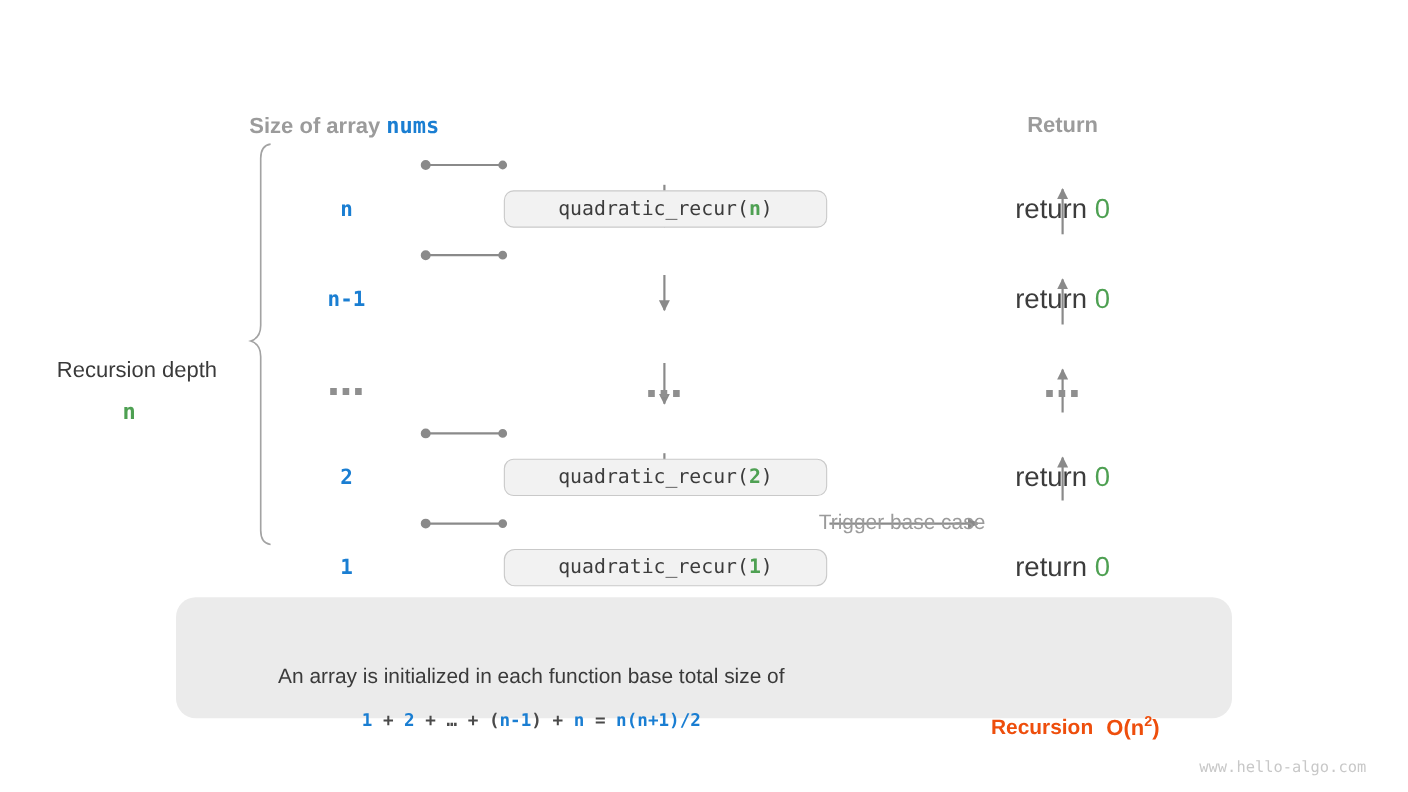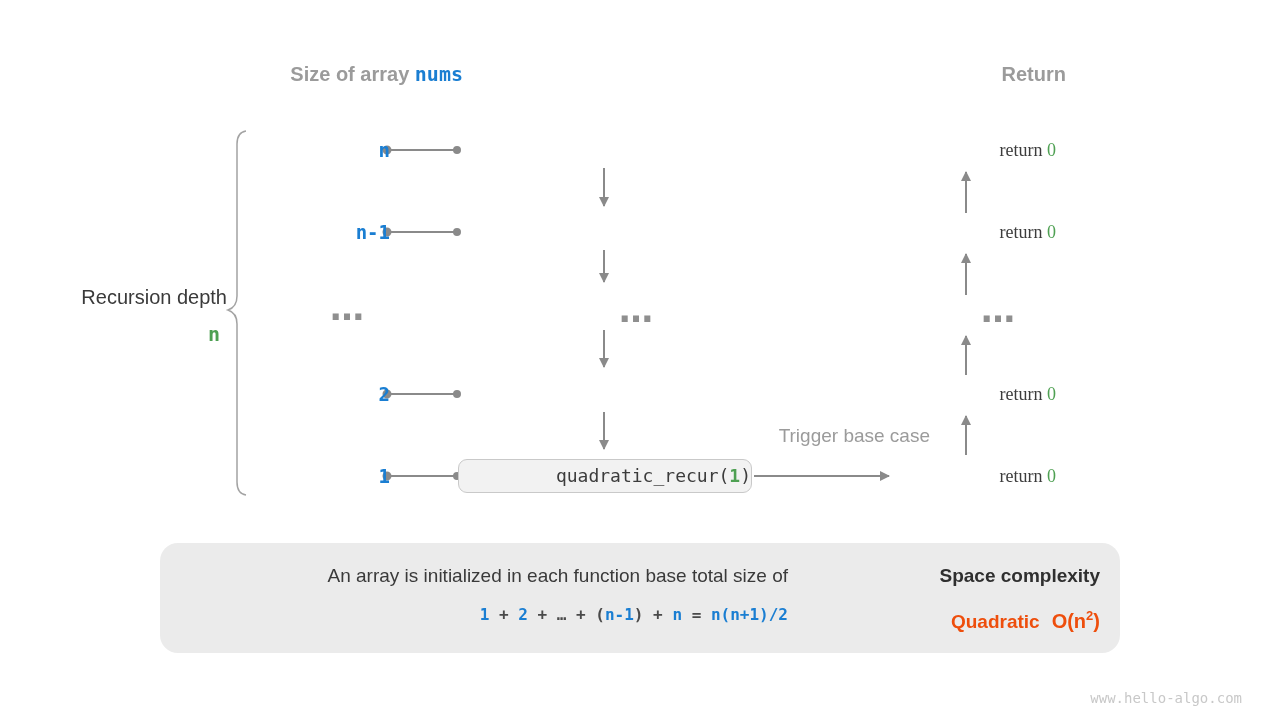--- a/index.html
+++ b/index.html
@@ -1,29 +1,29 @@
 <!DOCTYPE html>
 <html><head>
 <meta charset="utf-8">
 <style>
   html,body{margin:0;padding:0;background:#ffffff;}
   .stage{position:relative;width:1280px;height:720px;background:#ffffff;overflow:hidden;
          font-family:"Liberation Sans",sans-serif;}
   .abs{position:absolute;}
-  .ctr{text-align:right;}
+  .ctr{text-align:center;margin-top:40px;}
   .pre{white-space:pre;}
   .mono{font-family:"DejaVu Sans Mono",monospace;}
   .hdr{font-size:20px;font-weight:bold;color:#9b9b9b;line-height:30px;}
   .sizeLbl{font-size:19px;font-weight:bold;color:#1a7ed2;line-height:30px;
            font-family:"DejaVu Sans Mono",monospace;}
   .callBox{box-sizing:border-box;width:294px;height:34px;background:#f2f2f2;
            border:1px solid #c9c9c9;border-radius:9px;line-height:32px;
            font-family:"DejaVu Sans Mono",monospace;font-size:18px;color:#3c3c3c;}
   .callArg{color:#4ea052;font-weight:bold;}
-  .retRow{font-family:Liberation Serif, serif;font-size:18px;color:#3c3c3c;line-height:28px;}
+  .retRow{font-family:Liberation Sans, sans-serif;font-size:25px;color:#3c3c3c;line-height:28px;}
   .retVal{color:#4ea052;}
   .dots{font-family:"DejaVu Sans",sans-serif;font-size:34px;font-weight:bold;color:#8f8f8f;
         line-height:30px;letter-spacing:1px;}
   .recDepth{font-size:20px;color:#3a3a3a;line-height:26px;}
   .recN{font-size:20px;font-weight:bold;color:#4ea052;line-height:26px;
         font-family:"DejaVu Sans Mono",monospace;}
   .trigger{font-size:19px;font-weight:normal;color:#9b9b9b;line-height:26px;}
   .sumBox{width:960px;height:110px;background:#ebebeb;border-radius:18px;}
   .sumLine1{font-size:19px;color:#3a3a3a;line-height:26px;}
   .formula{font-family:"DejaVu Sans Mono",monospace;font-size:16px;font-weight:bold;line-height:30px;}
@@ -92,33 +92,34 @@
 
   <div class="abs recDepth ctr" style="left:22px;top:284px;width:205px;">Recursion depth</div>
   <div class="abs recN ctr" style="left:15px;top:321px;width:205px;">n</div>
 
   <div class="abs sizeLbl ctr" style="left:240px;top:135px;width:150px;">n</div>
   <div class="abs sizeLbl ctr" style="left:240px;top:217px;width:150px;">n-1</div>
   <div class="abs dots ctr" style="left:265px;top:293px;width:100px;">…</div>
   <div class="abs sizeLbl ctr" style="left:240px;top:379px;width:150px;">2</div>
   <div class="abs sizeLbl ctr" style="left:240px;top:461px;width:150px;">1</div>
 
+  <div class="abs callBox ctr" style="left:458px;top:133px;"><span>quadratic_recur(</span><span class="callArg">n</span><span>)</span></div>
   <div class="abs dots ctr" style="left:554px;top:295px;width:100px;">…</div>
-  <div class="abs callBox ctr" style="left:458px;top:459px;"><span>quadratic_recur(</span><span class="callArg">1</span><span>)</span></div>
+  <div class="abs callBox ctr" style="left:458px;top:377px;"><span>quadratic_recur(</span><span class="callArg">2</span><span>)</span></div>
+  <div class="abs callBox ctr" style="left:458px;top:459px;border-radius:10px;"><span>quadratic_recur(</span><span class="callArg">1</span><span>)</span></div>
 
   <div class="abs trigger ctr" style="left:710px;top:423px;width:220px;">Trigger base case</div>
 
   <div class="abs retRow ctr pre" style="left:876px;top:136px;width:180px;"><span>return </span><span class="retVal">0</span></div>
   <div class="abs retRow ctr pre" style="left:876px;top:218px;width:180px;"><span>return </span><span class="retVal">0</span></div>
   <div class="abs dots ctr" style="left:916px;top:295px;width:100px;">…</div>
   <div class="abs retRow ctr pre" style="left:876px;top:380px;width:180px;"><span>return </span><span class="retVal">0</span></div>
   <div class="abs retRow ctr pre" style="left:876px;top:462px;width:180px;"><span>return </span><span class="retVal">0</span></div>
 
   <div class="abs sumBox" style="left:160px;top:543px;"></div>
   <div class="abs sumLine1 ctr" style="left:178px;top:563px;width:610px;">An array is initialized in each function base total size of</div>
   <div class="abs formula ctr pre" style="left:178px;top:600px;width:610px;"><span class="fBlue">1</span><span class="fOp"> + </span><span class="fBlue">2</span><span class="fOp"> + </span><span class="fOp">…</span><span class="fOp"> + </span><span class="fOp">(</span><span class="fBlue">n-1</span><span class="fOp">)</span><span class="fOp"> + </span><span class="fBlue">n</span><span class="fOp"> = </span><span class="fBlue">n(n+1)/2</span></div>
 
-  <div class="abs spaceTitle ctr" style="left:855px;top:563px;width:245px;">Space complexity</div>
-  <div class="abs spaceVal ctr" style="left:855px;top:601px;width:245px;"><span>Quadratic</span><span class="bigO"><span>O(n</span><sup>2</sup><span>)</span></span></div>
+  <div class="abs spaceVal ctr" style="left:855px;top:601px;width:245px;"><span>Recursion</span><span class="bigO"><span>O(n</span><sup>2</sup><span>)</span></span></div>
 
   <div class="abs wm" style="right:38px;top:674px;">www.hello-algo.com</div>
 
 </div>
 
 </body></html>

